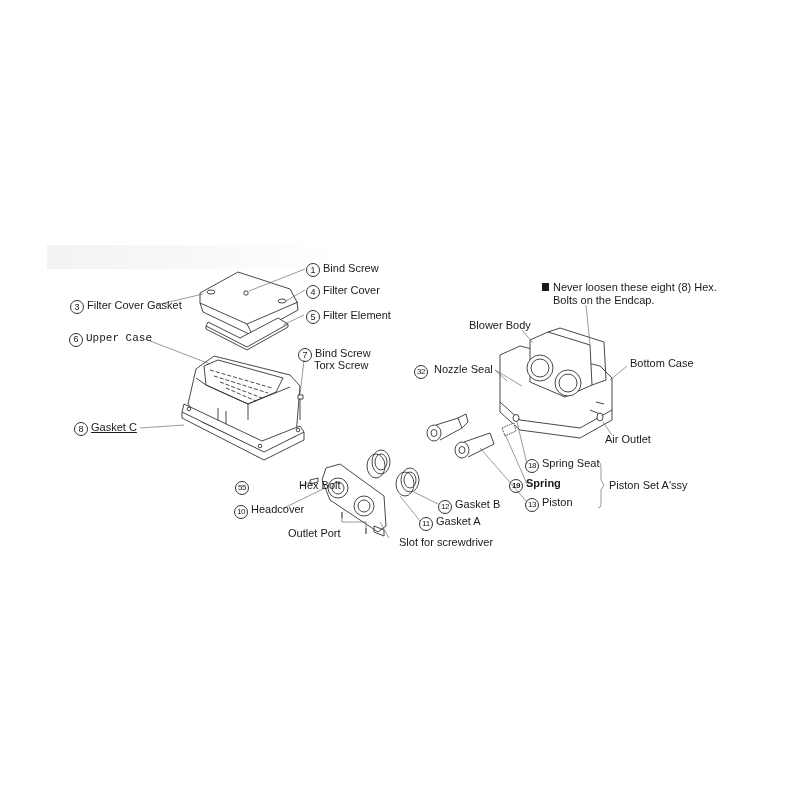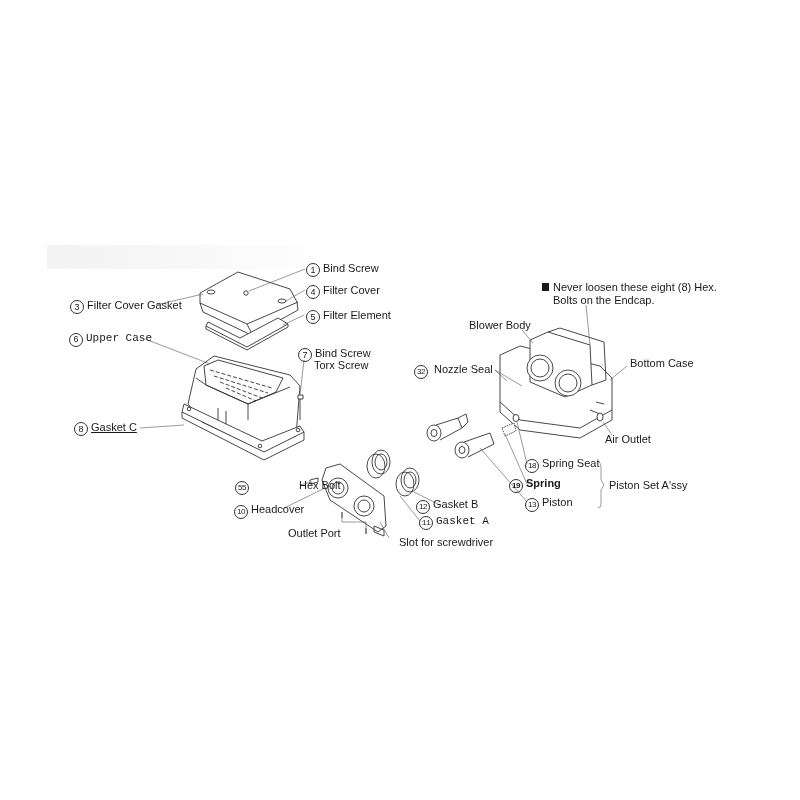--- a/index.html
+++ b/index.html
@@ -177,24 +177,24 @@
 </div>
 <div class="lbl" style="left:509px;top:477px;font-weight:bold;">
   <span class="num two">19</span><span>Spring</span>
 </div>
 <div class="lbl" style="left:525px;top:496px;">
   <span class="num two">13</span><span>Piston</span>
 </div>
 <div class="lbl" style="left:609px;top:479px;">
   <span>Piston Set A'ssy</span>
 </div>
-<div class="lbl" style="left:416px;top:498px;">
+<div class="lbl" style="left:438px;top:498px;">
   <span class="num two">12</span><span>Gasket B</span>
 </div>
-<div class="lbl" style="left:419px;top:515px;font-family:Liberation Mono, monospace;">
+<div class="lbl" style="left:419px;top:515px;">
   <span class="num two">11</span><span>Gasket A</span>
 </div>
 <div class="lbl" style="left:235px;top:479px;">
   <span class="num two">55</span><span style="margin-left:3px;padding-left:44px;">Hex Bolt</span>
 </div>
 <div class="lbl" style="left:234px;top:503px;">
   <span class="num two">10</span><span>Headcover</span>
 </div>
 <div class="lbl" style="left:288px;top:527px;">
   <span>Outlet Port</span>

